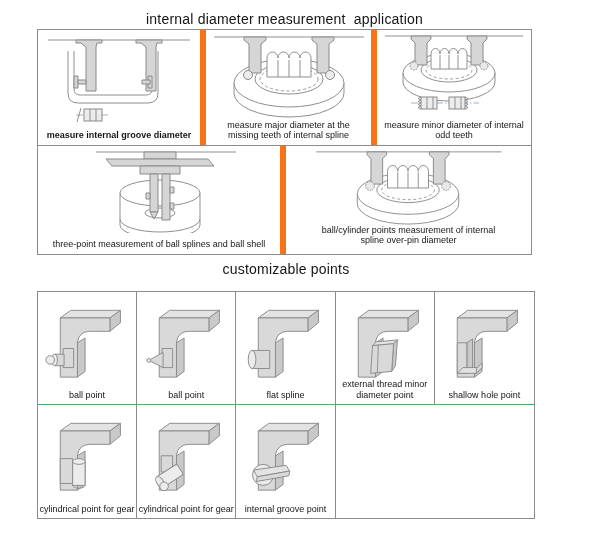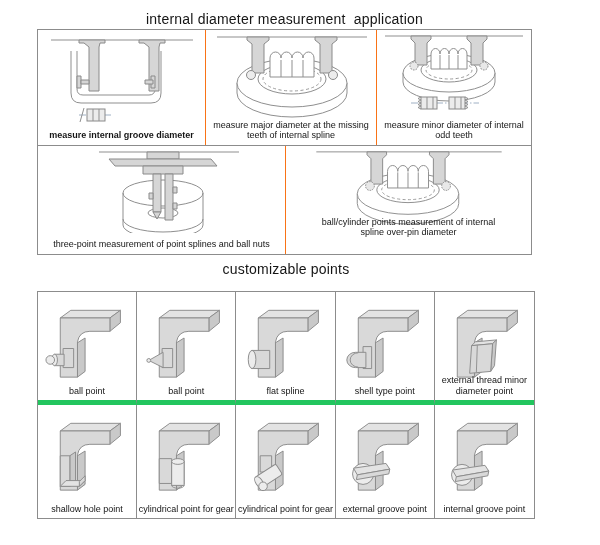--- a/index.html
+++ b/index.html
@@ -11,34 +11,34 @@
   #title-pts{top:261px;left:37px;width:498px;}
 
   
   .top-grid{position:absolute;left:37px;top:29px;width:495px;height:226px;
             border:1px solid #8c8c8c;box-sizing:border-box;background:#fff;}
   .trow{display:flex;box-sizing:border-box;}
   .trow1{height:116px;border-bottom:1px solid #8c8c8c;}
   .trow2{height:108px;}
   .panel{position:relative;box-sizing:border-box;display:flex;flex-direction:column;
          align-items:center;}
-  .panel.bdr{border-right:1px solid #f97316;}
+  .panel.bdr{border-right:6px solid #f97316;}
   .p1{width:168px;font-weight:bold;} .p2{width:171px;} .p3{flex:1;}
   .p4{width:248px;} .p5{flex:1;}
   .cap{position:absolute;bottom:4px;left:0;right:0;text-align:center;
        font-size:9px;line-height:1.18;padding:0 6px;color:#151515;}
-  .cap.narrow{left:auto;right:auto;width:185px;margin:12px auto;position:absolute;bottom:4px;}
+  .cap.narrow{left:auto;right:auto;width:185px;margin:4px auto;position:absolute;bottom:4px;}
   .panel svg{display:block;margin-top:1px;}
 
   
   .bot-grid{position:absolute;left:37px;top:291px;width:498px;height:228px;
             border:1px solid #8c8c8c;box-sizing:border-box;background:#fff;
             display:grid;grid-template-columns:repeat(5,1fr);grid-template-rows:1fr 1fr;}
   .bcell{position:relative;box-sizing:border-box;display:flex;justify-content:center;}
-  .bcell{border-right:1px solid #8c8c8c;border-bottom:5px solid #22c55e;}
+  .bcell{border-right:1px solid #8c8c8c;border-bottom:1px solid #22c55e;}
   .bcell:nth-child(5n){border-right:none;}
   .bcell:nth-child(n+6){border-bottom:none;}
   .cap2{position:absolute;bottom:4px;left:1px;right:1px;text-align:center;
         font-size:9px;line-height:1.15;color:#151515;}
   .bcell svg{margin-top:4px;}
 
   
   .st{fill:none;stroke:#8f8f8f;stroke-width:1;}
   .fg{fill:#d6d6d6;stroke:#8a8a8a;stroke-width:1;stroke-linejoin:round;}
   .fw{fill:#ffffff;stroke:#8f8f8f;stroke-width:1;stroke-linejoin:round;}
@@ -151,21 +151,21 @@
         <rect class="fg" x="108" y="5" width="32" height="7"></rect>
         <polygon class="fg" points="70,12 172,12 178,19 76,19"></polygon>
         <rect class="fg" x="104" y="19" width="40" height="8"></rect>
         <rect class="fg" x="114" y="27" width="8" height="38"></rect>
         <path class="fg" d="M114,65 L118,72 L122,65 Z"></path>
         <rect class="fg" x="126" y="27" width="8" height="46"></rect>
         <rect class="fg" x="134" y="40" width="4" height="6"></rect>
         <rect class="fg" x="134" y="56" width="4" height="6"></rect>
         <rect class="fg" x="110" y="46" width="4" height="6"></rect>
       </svg>
-      <div class="cap">three-point measurement of point splines and ball nuts</div>
+      <div class="cap">three-point measurement of ball splines and ball shell</div>
     </div>
 
     <div class="panel p5">
       <svg width="245" height="80" viewBox="0 0 245 82">
         <line class="st" x1="28" y1="5" x2="218" y2="5"></line>
         <path class="st" d="M70,48 V58 A52,21 0 0 0 174,58 V48"></path>
         <ellipse class="fw" cx="122" cy="48" rx="52" ry="21"></ellipse>
         <ellipse class="fw" cx="122" cy="44" rx="32" ry="13"></ellipse>
         <ellipse class="dsh" cx="122" cy="44" rx="27" ry="10"></ellipse>
         <path class="fw" d="M101,42 V25 a5.2,6 0 0 1 10.5,0 a5.2,6 0 0 1 10.5,0 a5.2,6 0 0 1 10.5,0 a5.2,6 0 0 1 10.5,0 V42 Z"></path>
@@ -209,29 +209,20 @@
 
   <div class="bcell">
     <svg width="96" height="84" viewBox="0 0 100 88">
       <use href="#bracket"></use>
       <rect class="ffront" x="15" y="57" width="19" height="19"></rect>
       <ellipse class="fl" cx="15.5" cy="66.5" rx="4" ry="9.5"></ellipse>
     </svg>
     <div class="cap2">flat spline</div>
   </div>
 
-  <div class="bcell">
-    <svg width="96" height="84" viewBox="0 0 100 88">
-      <use href="#bracket"></use>
-      <rect class="ffront" x="27" y="53" width="9" height="23"></rect>
-      <path class="ffront" d="M30,59 H19 A9,8 0 0 0 19,75 H30 Z"></path>
-      <path class="st" d="M22,59.5 A8.5,7.5 0 0 0 22,74.5"></path>
-    </svg>
-    <div class="cap2">shell type point</div>
-  </div>
 
   <div class="bcell">
     <svg width="96" height="84" viewBox="0 0 100 88">
       <use href="#bracket"></use>
       <polygon class="ftop" points="37,52 59,50 63,46 41,48"></polygon>
       <polygon class="fside" points="59,50 63,46 61,73 57,79"></polygon>
       <polygon class="ffront" points="37,52 59,50 57,79 35,81"></polygon>
       <line class="st" x1="43" y1="51.5" x2="42" y2="80"></line>
     </svg>
     <div class="cap2">external thread minor diameter point</div>
@@ -265,29 +256,20 @@
       <rect class="ffront" x="24" y="49" width="12" height="17"></rect>
       <g transform="rotate(-33 34 70)">
         <rect class="fl" x="20" y="63" width="26" height="13" rx="2"></rect>
         <ellipse class="fl" cx="21" cy="69.5" rx="3.5" ry="6.5"></ellipse>
       </g>
       <circle class="fl" cx="27" cy="81" r="4.5"></circle>
     </svg>
     <div class="cap2">cylindrical point for gear</div>
   </div>
 
-  <div class="bcell">
-    <svg width="96" height="84" viewBox="0 0 100 88">
-      <use href="#bracket"></use>
-      <circle class="fl" cx="27" cy="68" r="11"></circle>
-      <polygon class="ftop" points="17,62 51,57 55,63 21,69"></polygon>
-      <polygon class="ffront" points="21,69 55,63 54,68 20,74"></polygon>
-    </svg>
-    <div class="cap2">external groove point</div>
-  </div>
 
   <div class="bcell">
     <svg width="96" height="84" viewBox="0 0 100 88">
       <use href="#bracket"></use>
       <circle class="fl" cx="27" cy="69" r="11"></circle>
       <polygon class="ftop" points="17,64 51,59 55,65 21,71"></polygon>
       <polygon class="ffront" points="21,71 55,65 54,70 20,76"></polygon>
     </svg>
     <div class="cap2">internal groove point</div>
   </div>

